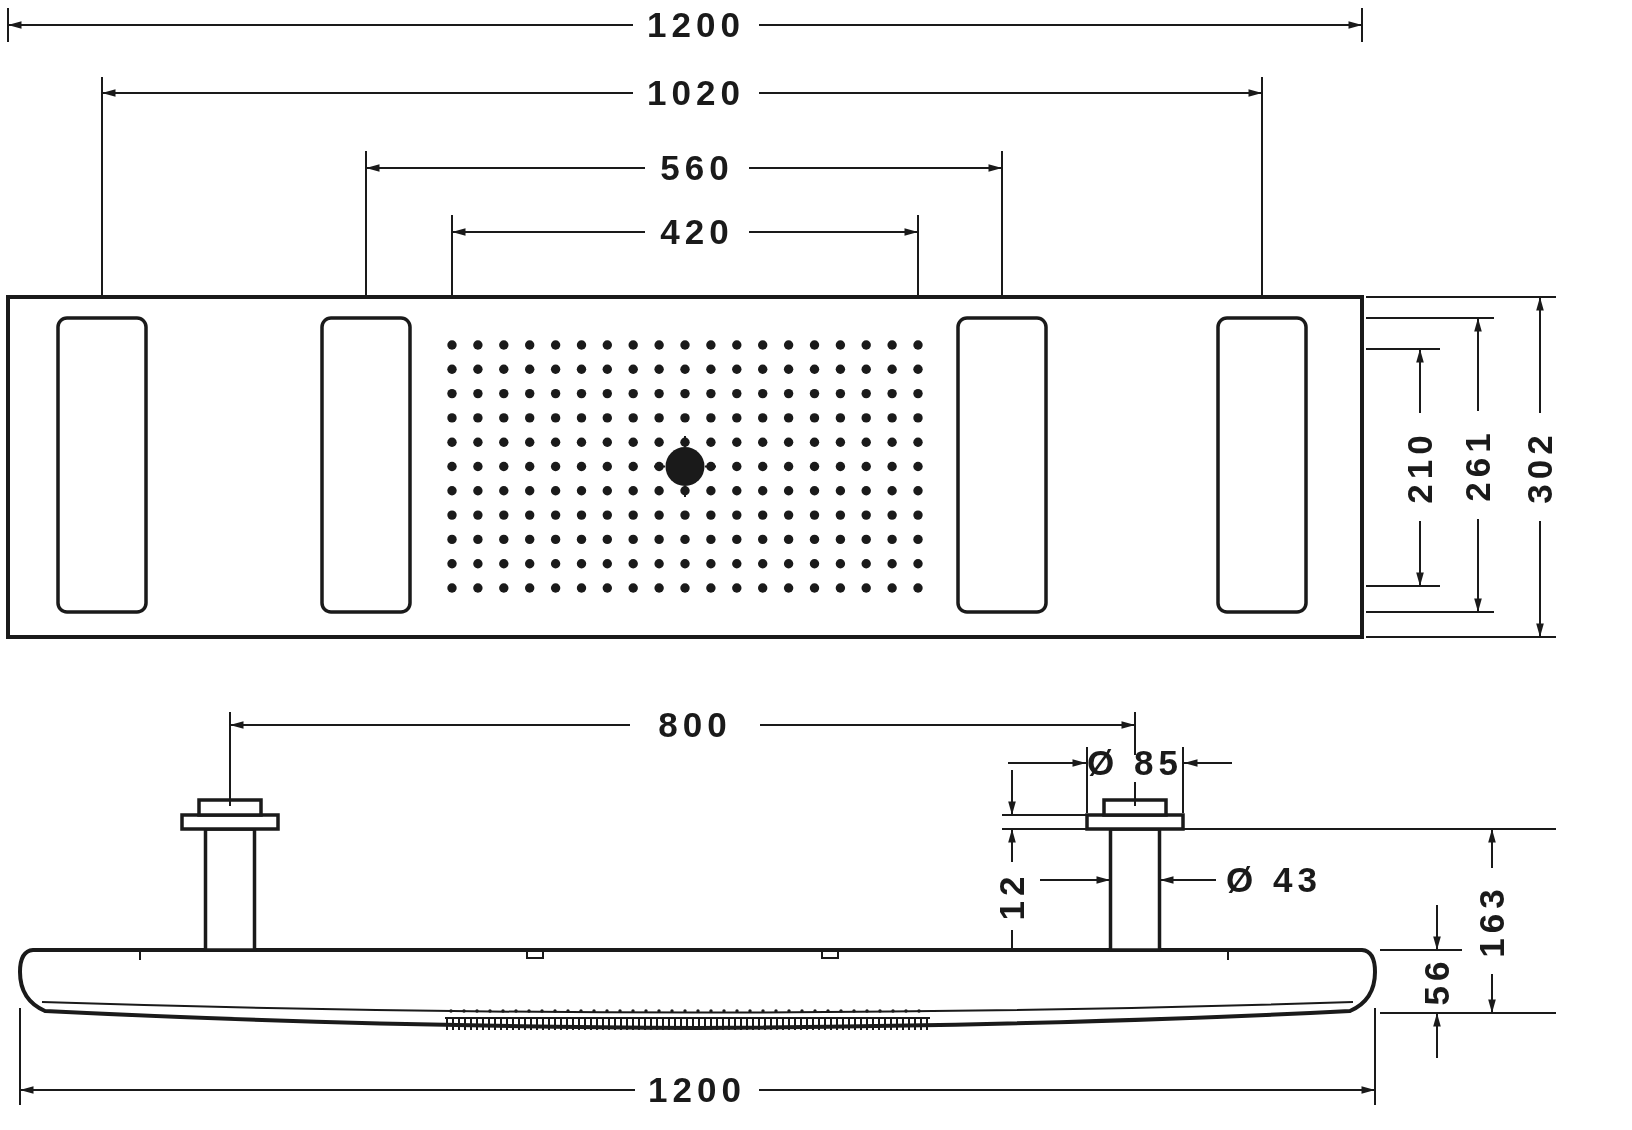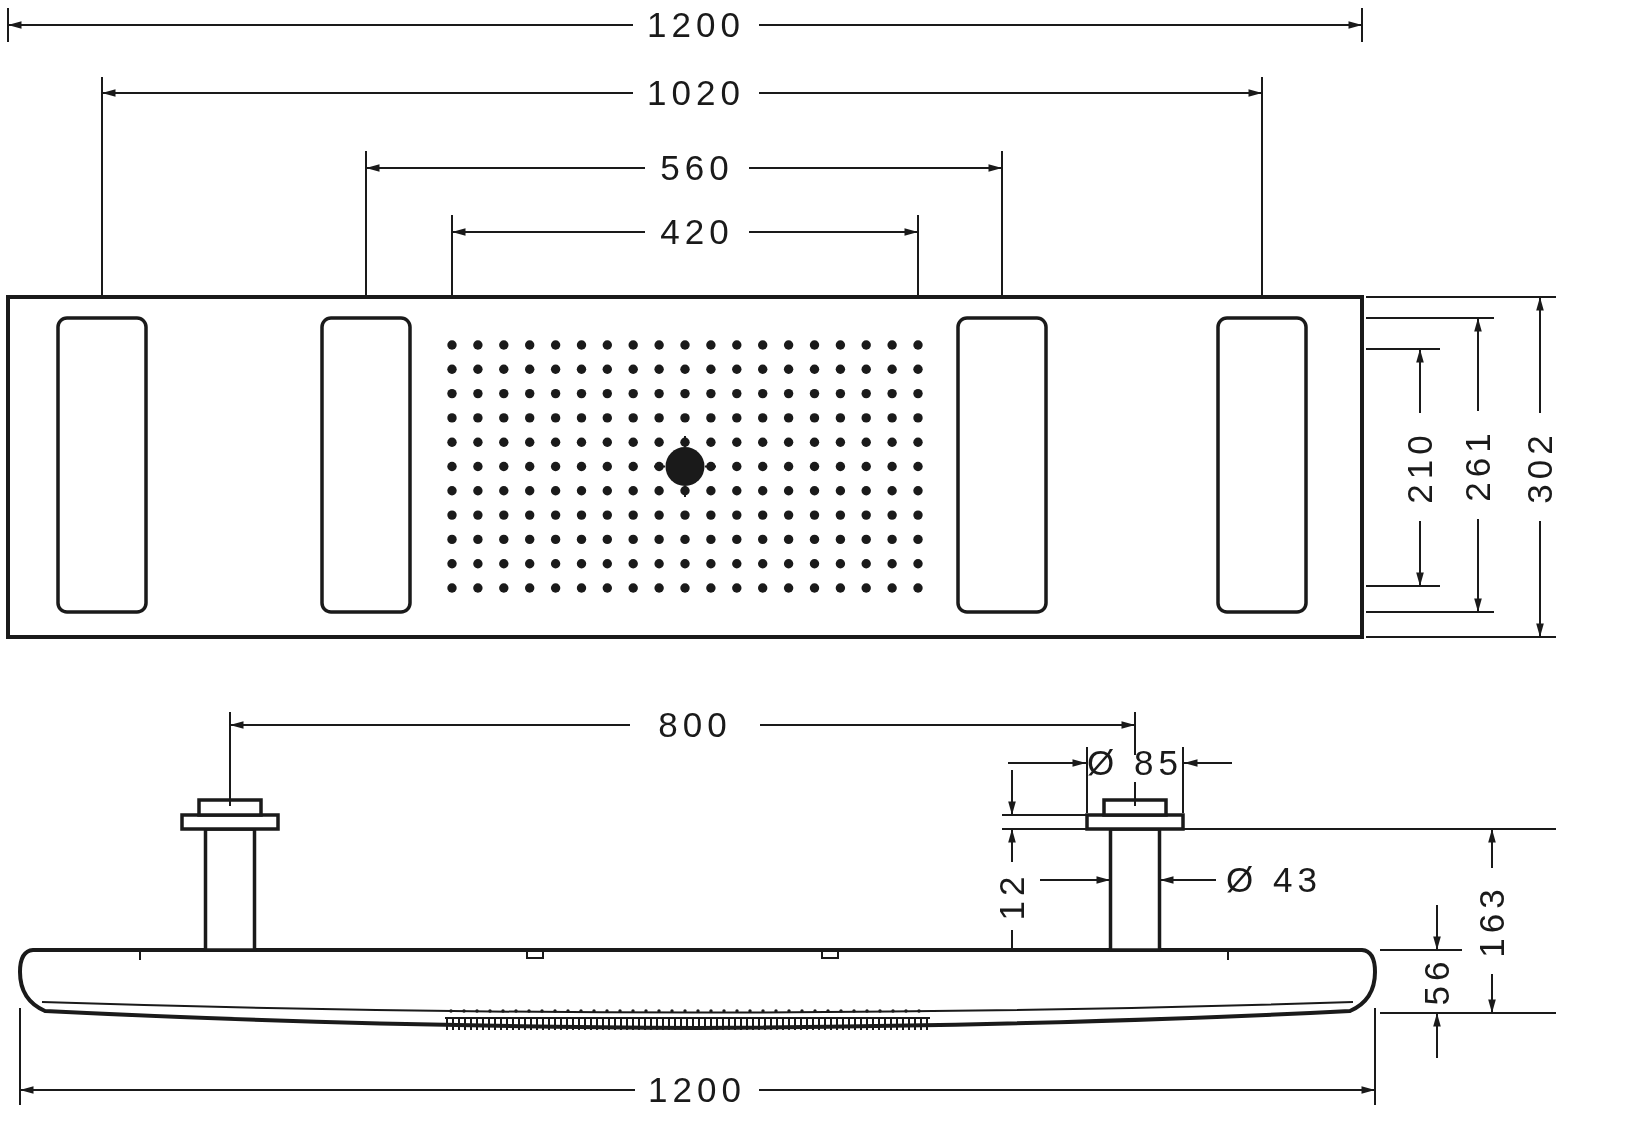--- a/index.html
+++ b/index.html
@@ -1,16 +1,16 @@
 <!DOCTYPE html>
 <html><head>
 <meta charset="utf-8">
 <style>
   html,body{margin:0;padding:0;background:#ffffff;}
-  .canvas{width:1632px;height:1130px;background:#ffffff;position:relative;font-family:"Liberation Sans",sans-serif;}
+  .canvas{width:1632px;height:1130px;background:#ffffff;position:relative;font-family:"Liberation Sans",sans-serif;font-weight:bold;}
   svg{display:block;}
   .ln{stroke:#1a1a1a;stroke-width:4;fill:none;}
   .lnf{stroke:#1a1a1a;stroke-width:3.5;fill:#ffffff;}
   .dim{stroke:#1a1a1a;stroke-width:2;fill:none;}
   .hatch{stroke:#1a1a1a;stroke-width:2;fill:none;}
   .dot{fill:#1a1a1a;stroke:none;}
   .dtxt{font-family:"Liberation Sans",sans-serif;font-size:35px;letter-spacing:5px;fill:#1a1a1a;text-anchor:middle;}
   .start{text-anchor:start;}
 </style>
 </head>

